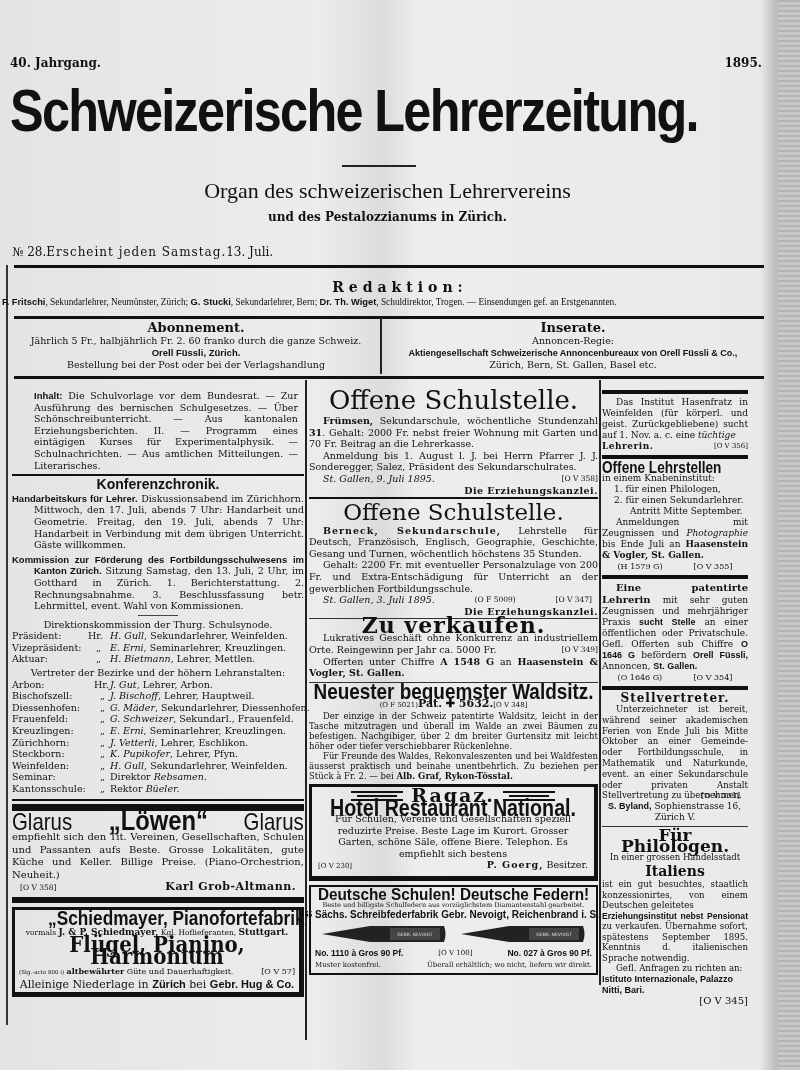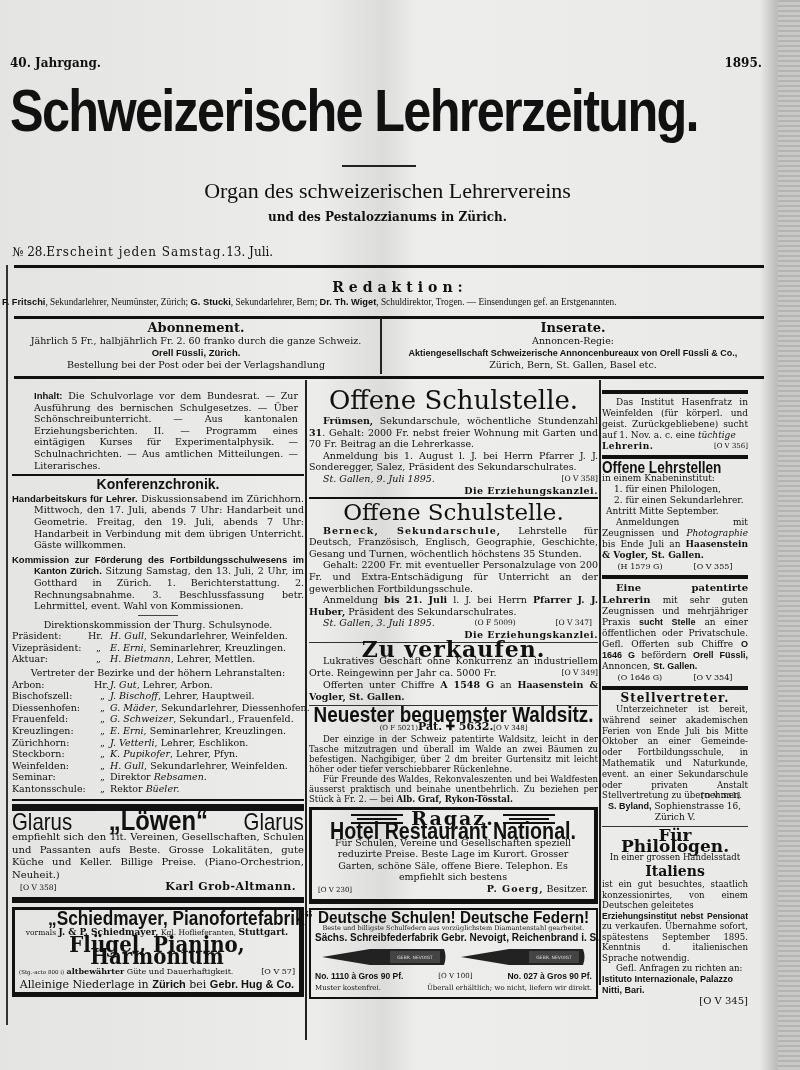--- a/index.html
+++ b/index.html
@@ -240,23 +240,20 @@
       <div class="right" style="font-weight:bold;letter-spacing:0.5px">Die Erziehungskanzlei.</div>
     </div>
     <div class="rule" style="height:1.5px;margin:1px 0"></div>
 
     <div>
       <div class="big-serif" style="font-size:23px;line-height:25px">Offene Schulstelle.</div>
       <div class="justify indent">
         <b style="letter-spacing:1px">Berneck, Sekundarschule,</b><span> Lehrstelle für Deutsch, Französisch, Englisch, Geographie, Geschichte, Gesang und Turnen, wöchentlich höchstens 35 Stunden.</span>
       </div>
       <div class="justify indent">Gehalt: 2200 Fr. mit eventueller Personalzulage von 200 Fr. und Extra-Entschädigung für Unterricht an der gewerblichen Fortbildungsschule.</div>
-      <div class="justify indent">
-        <span>Anmeldung </span><b>bis 21. Juli</b><span> l. J. bei Herrn </span><b>Pfarrer J. J. Huber,</b><span> Präsident des Sekundarschulrates.</span>
-      </div>
       <div style="display:flex;justify-content:space-between;padding-left:14px;padding-right:6px">
         <i>St. Gallen, 3. Juli 1895.</i>
         <span style="font-size:7.5px">(O F 5009)</span>
         <span style="font-size:7.5px">[O V 347]</span>
       </div>
       <div class="right" style="font-weight:bold;letter-spacing:0.5px">Die Erziehungskanzlei.</div>
     </div>
     <div class="rule-thin" style="margin:1px 0"></div>
 
     <div>
@@ -339,21 +336,21 @@
         <span style="font-size:7px">[O V 356]</span>
       </div>
     </div>
     <div class="rule-black" style="height:4px"></div>
 
     <div>
       <div class="c3-title">Offene Lehrstellen</div>
       <div>in einem Knabeninstitut:</div>
       <div style="padding-left:12px">1. für einen Philologen,</div>
       <div style="padding-left:12px">2. für einen Sekundarlehrer.</div>
-      <div style="padding-left:4px">Antritt Mitte September.</div>
+      <div style="padding-left:28px">Antritt Mitte September.</div>
       <div class="justify indent">
         <span>Anmeldungen mit Zeugnissen und </span><i>Photographie</i><span> bis Ende Juli an </span><b>Haasenstein &amp; Vogler, St. Gallen.</b>
       </div>
       <div class="codes">
         <span>(H 1579 G)</span>
         <span>[O V 355]</span>
       </div>
     </div>
     <div class="rule-black" style="height:4px"></div>
 

